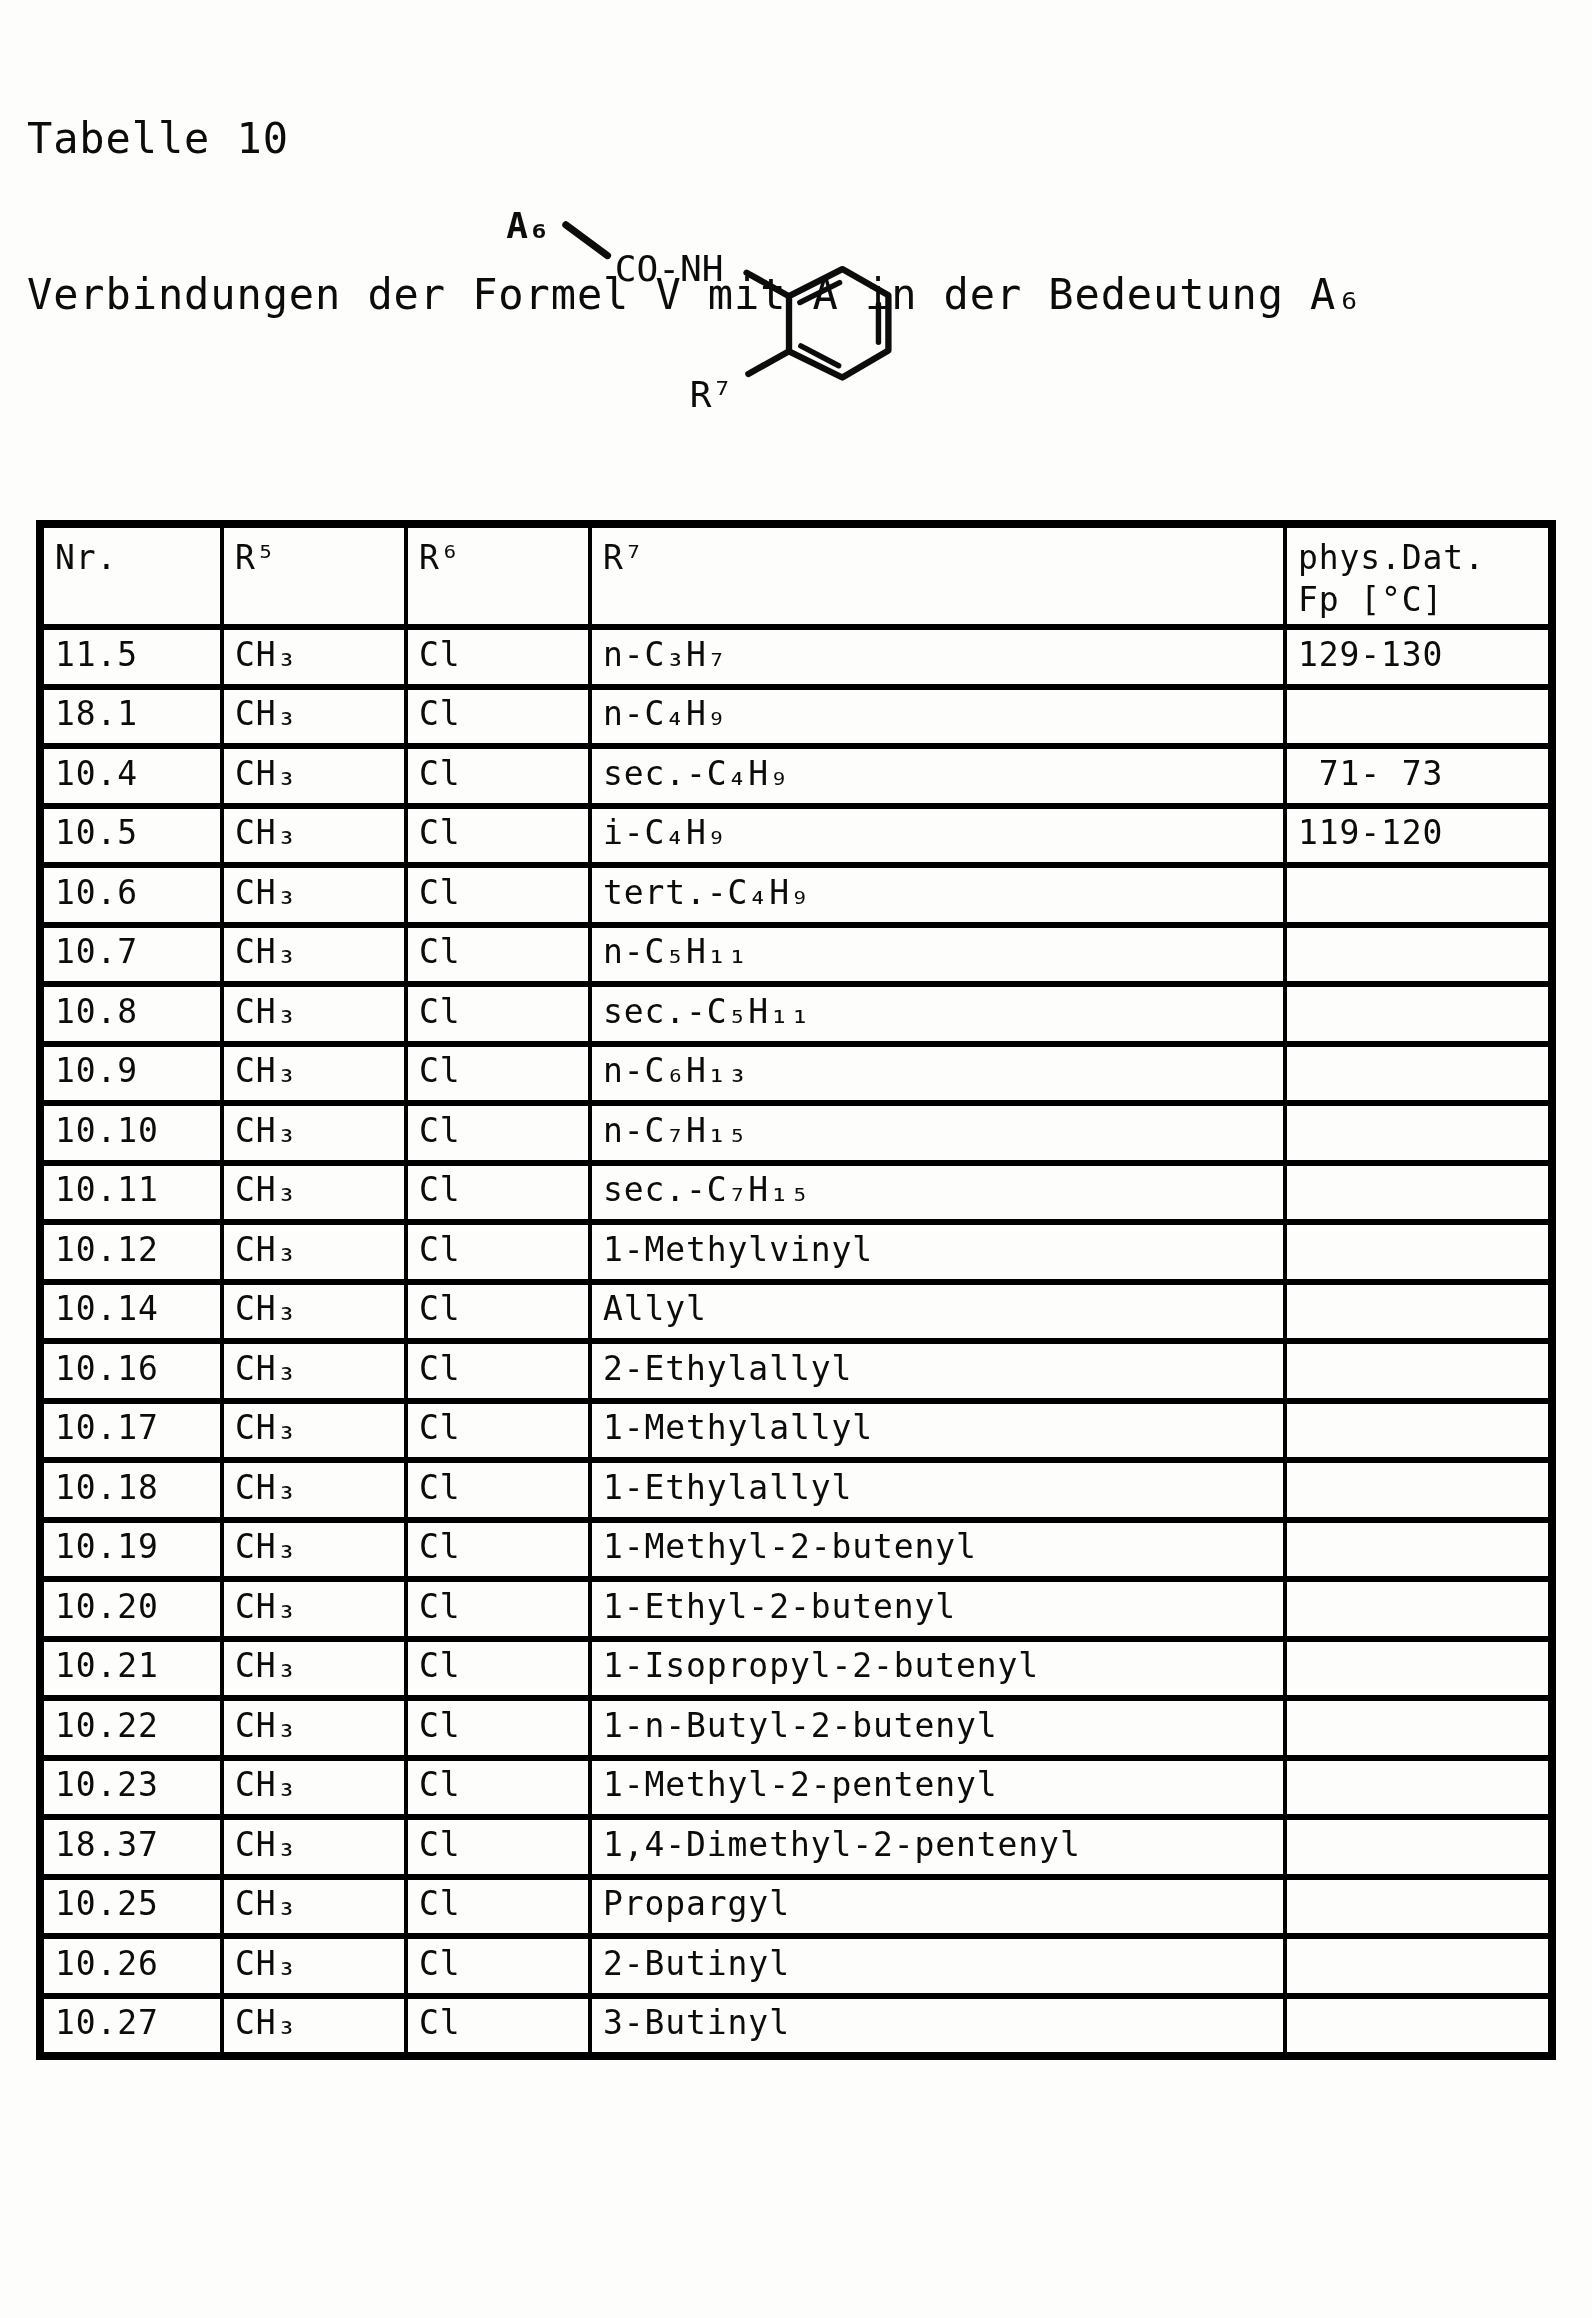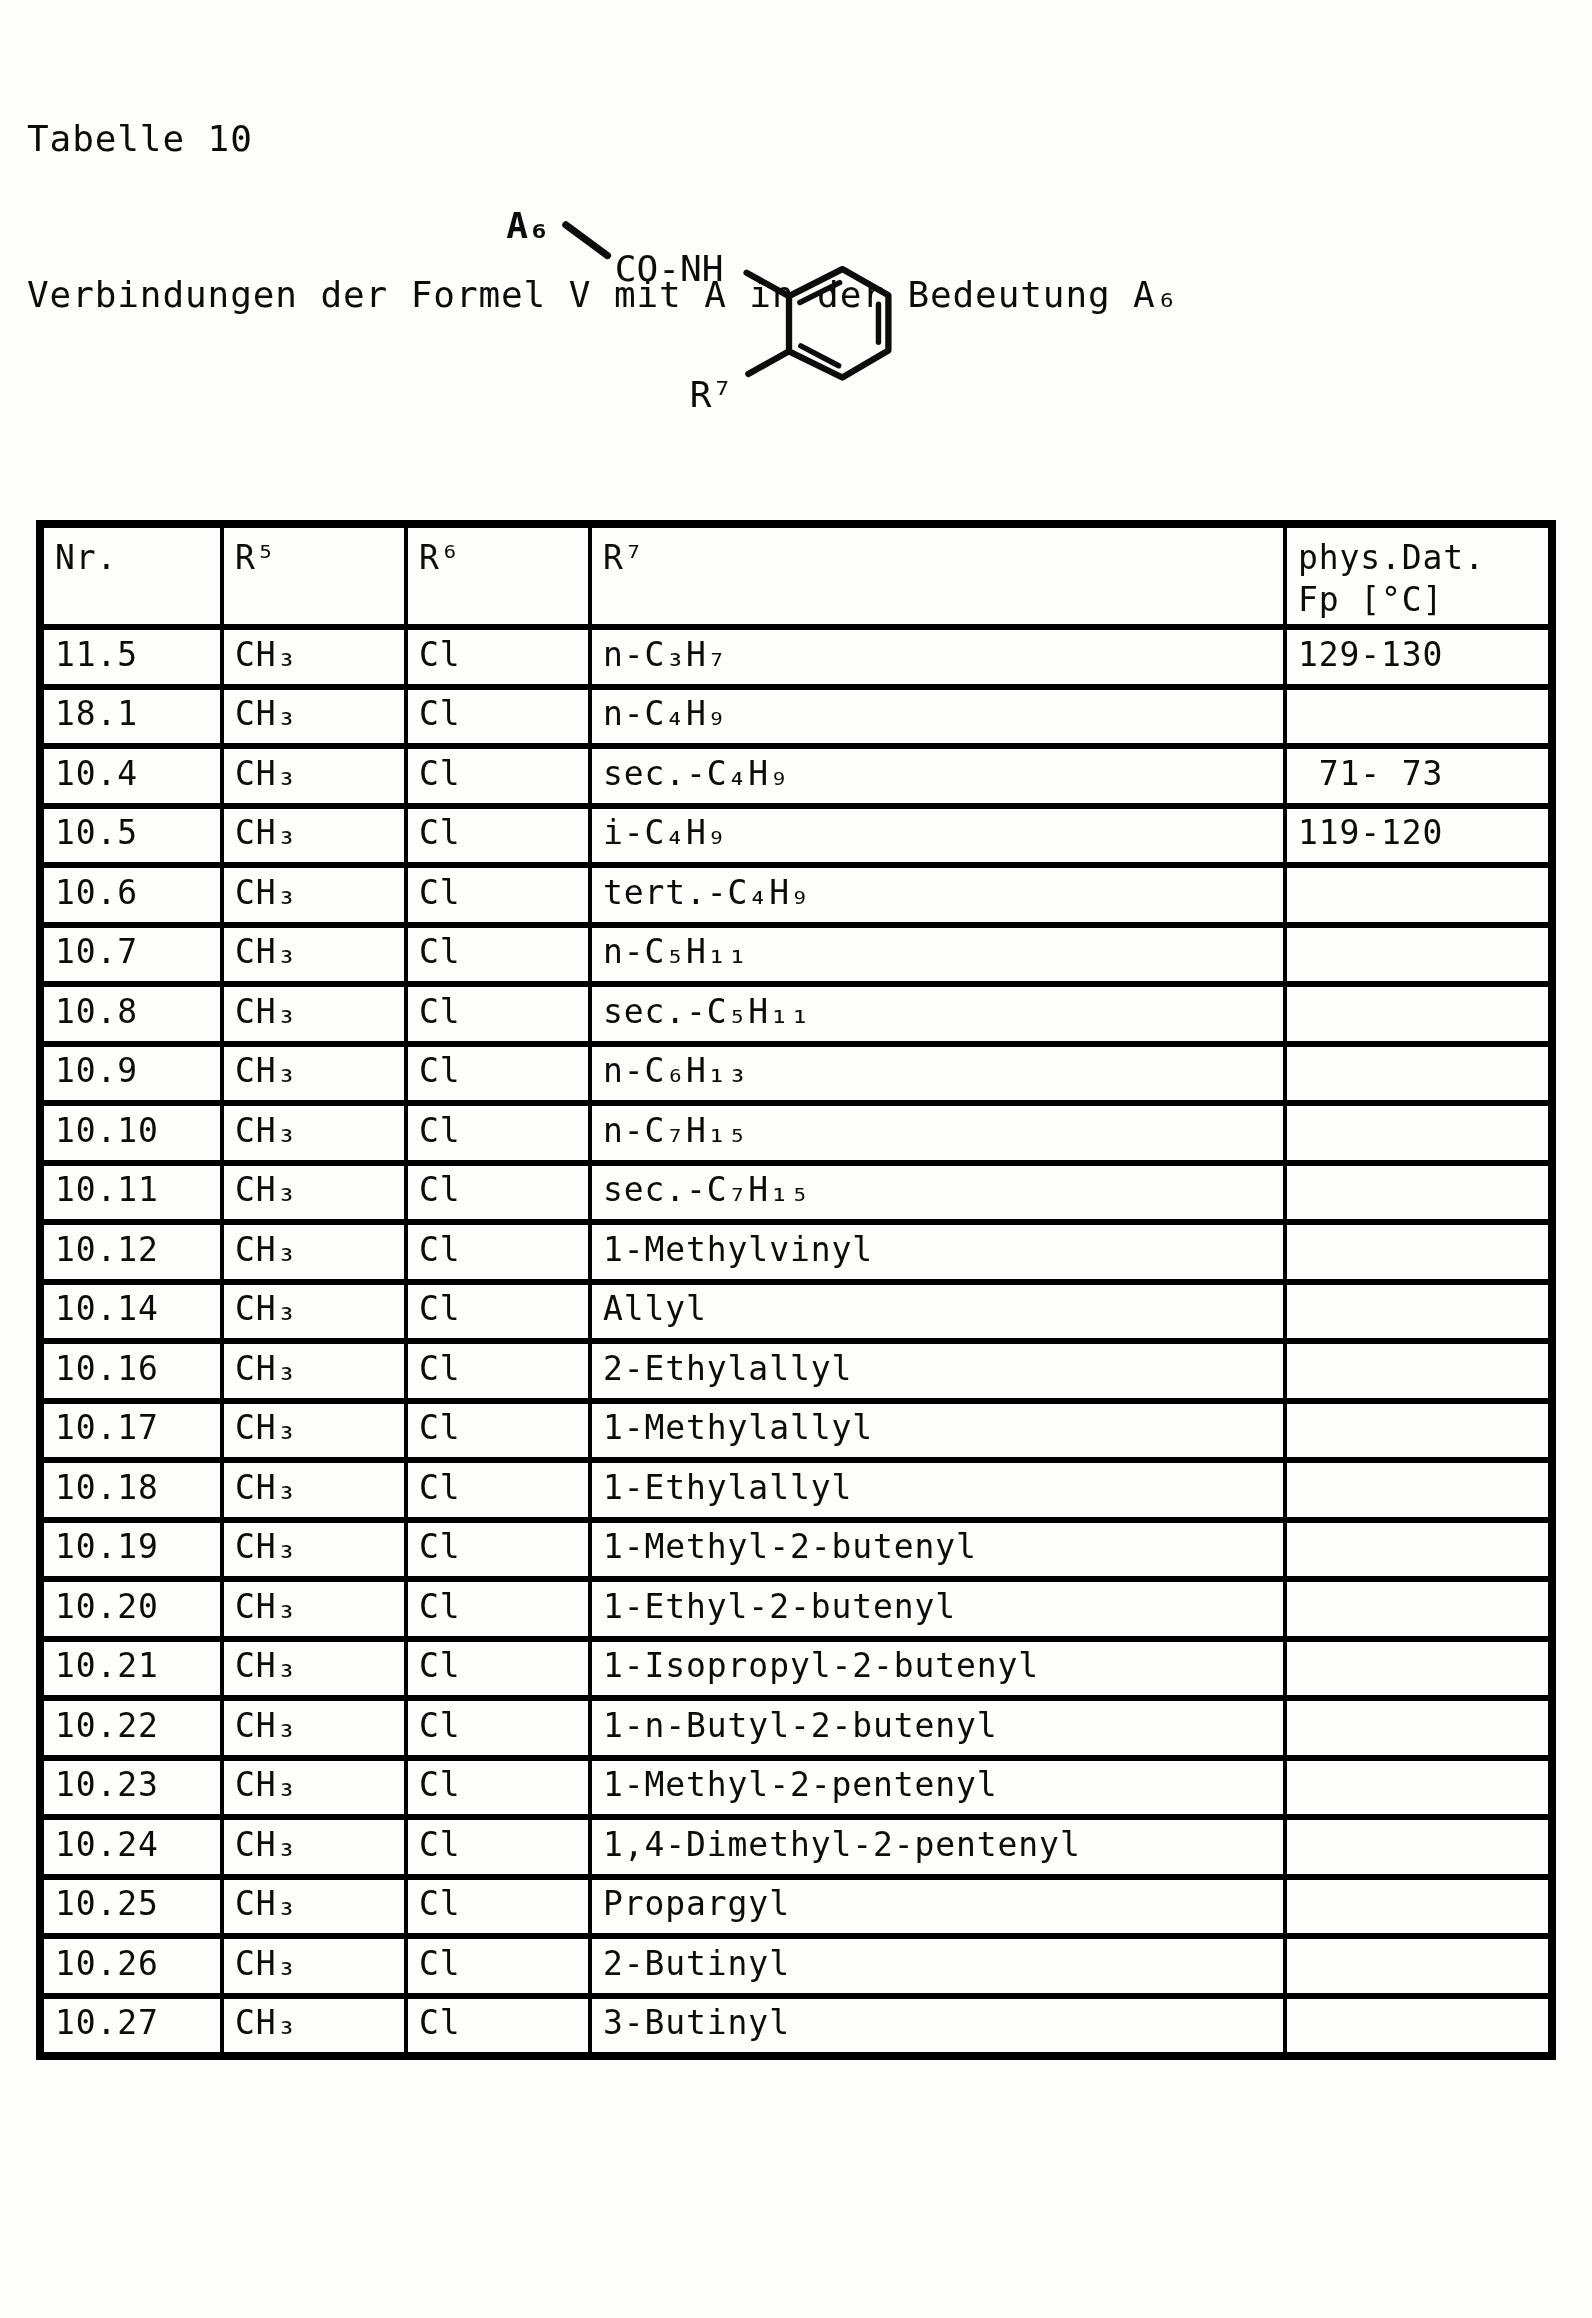--- a/index.html
+++ b/index.html
@@ -6,21 +6,21 @@
   body {
     width:1592px; height:2319px;
     background:#fdfdfb;
     color:#0c0c0c;
     font-family:"DejaVu Sans Mono", monospace;
     position:relative;
     overflow:hidden;
   }
   .titleblock {
     position:absolute; left:27px; top:9px;
-    font-size:36px; line-height:52px; letter-spacing:0.9px;
+    font-size:42px; line-height:52px; letter-spacing:0.9px;
     white-space:pre;
   }
   .formula-svg {
     position:absolute; left:470px; top:167px;
   }
   .formula-svg text {
     font-family:"DejaVu Sans Mono", monospace;
     font-size:40px;
     fill:#0c0c0c;
   }
@@ -233,21 +233,21 @@
         <td></td>
       </tr>
       <tr>
         <td>10.23</td>
         <td>CH₃</td>
         <td>Cl</td>
         <td>1-Methyl-2-pentenyl</td>
         <td></td>
       </tr>
       <tr>
-        <td>10.24</td>
+        <td>18.37</td>
         <td>CH₃</td>
         <td>Cl</td>
         <td>1,4-Dimethyl-2-pentenyl</td>
         <td></td>
       </tr>
       <tr>
         <td>10.25</td>
         <td>CH₃</td>
         <td>Cl</td>
         <td>Propargyl</td>

